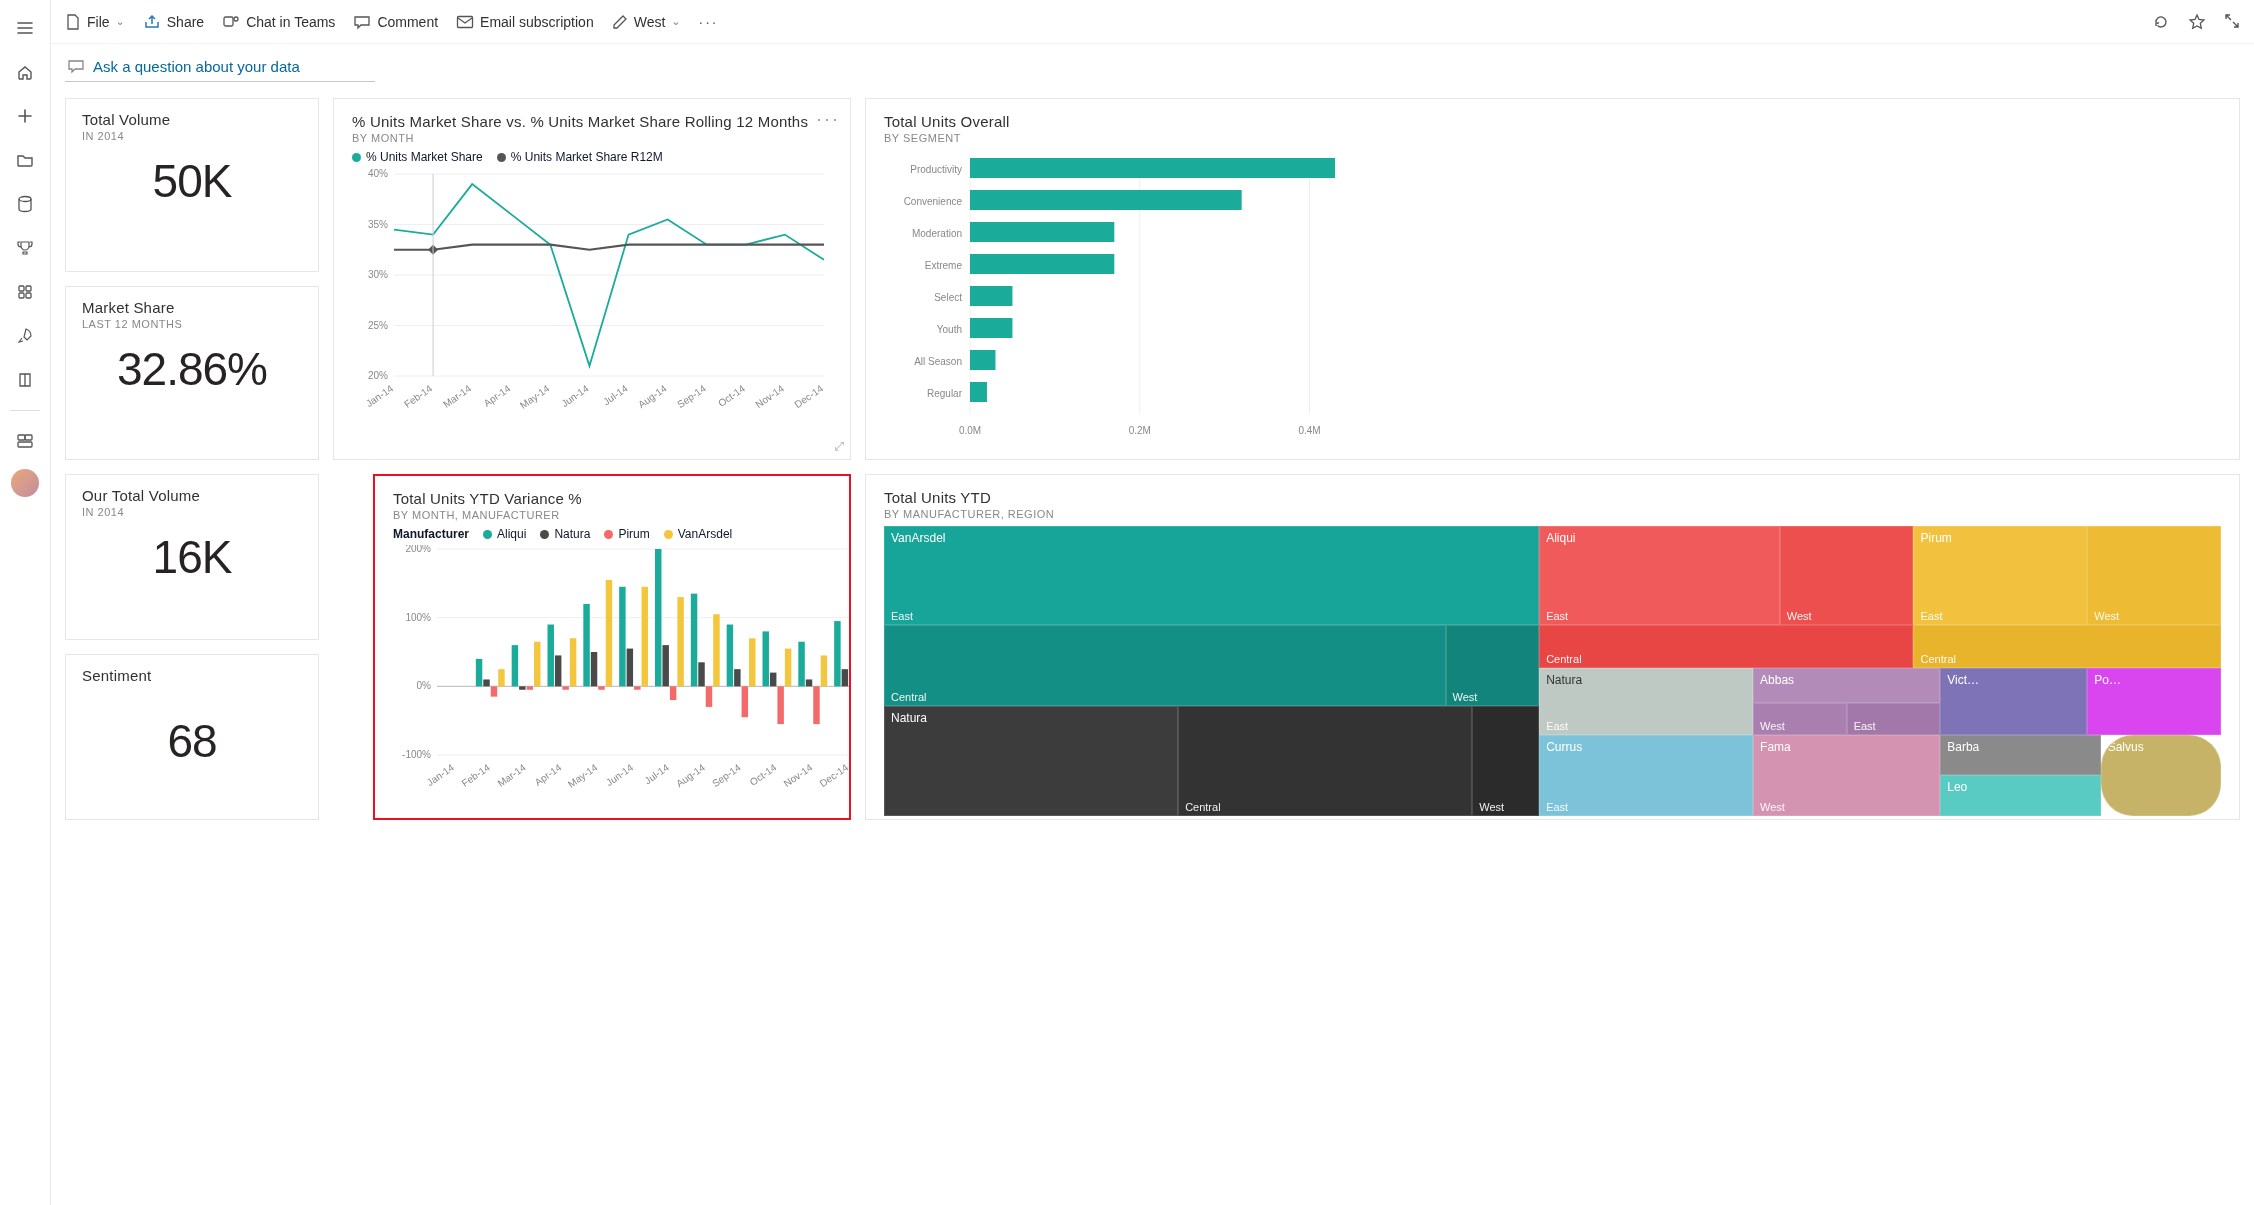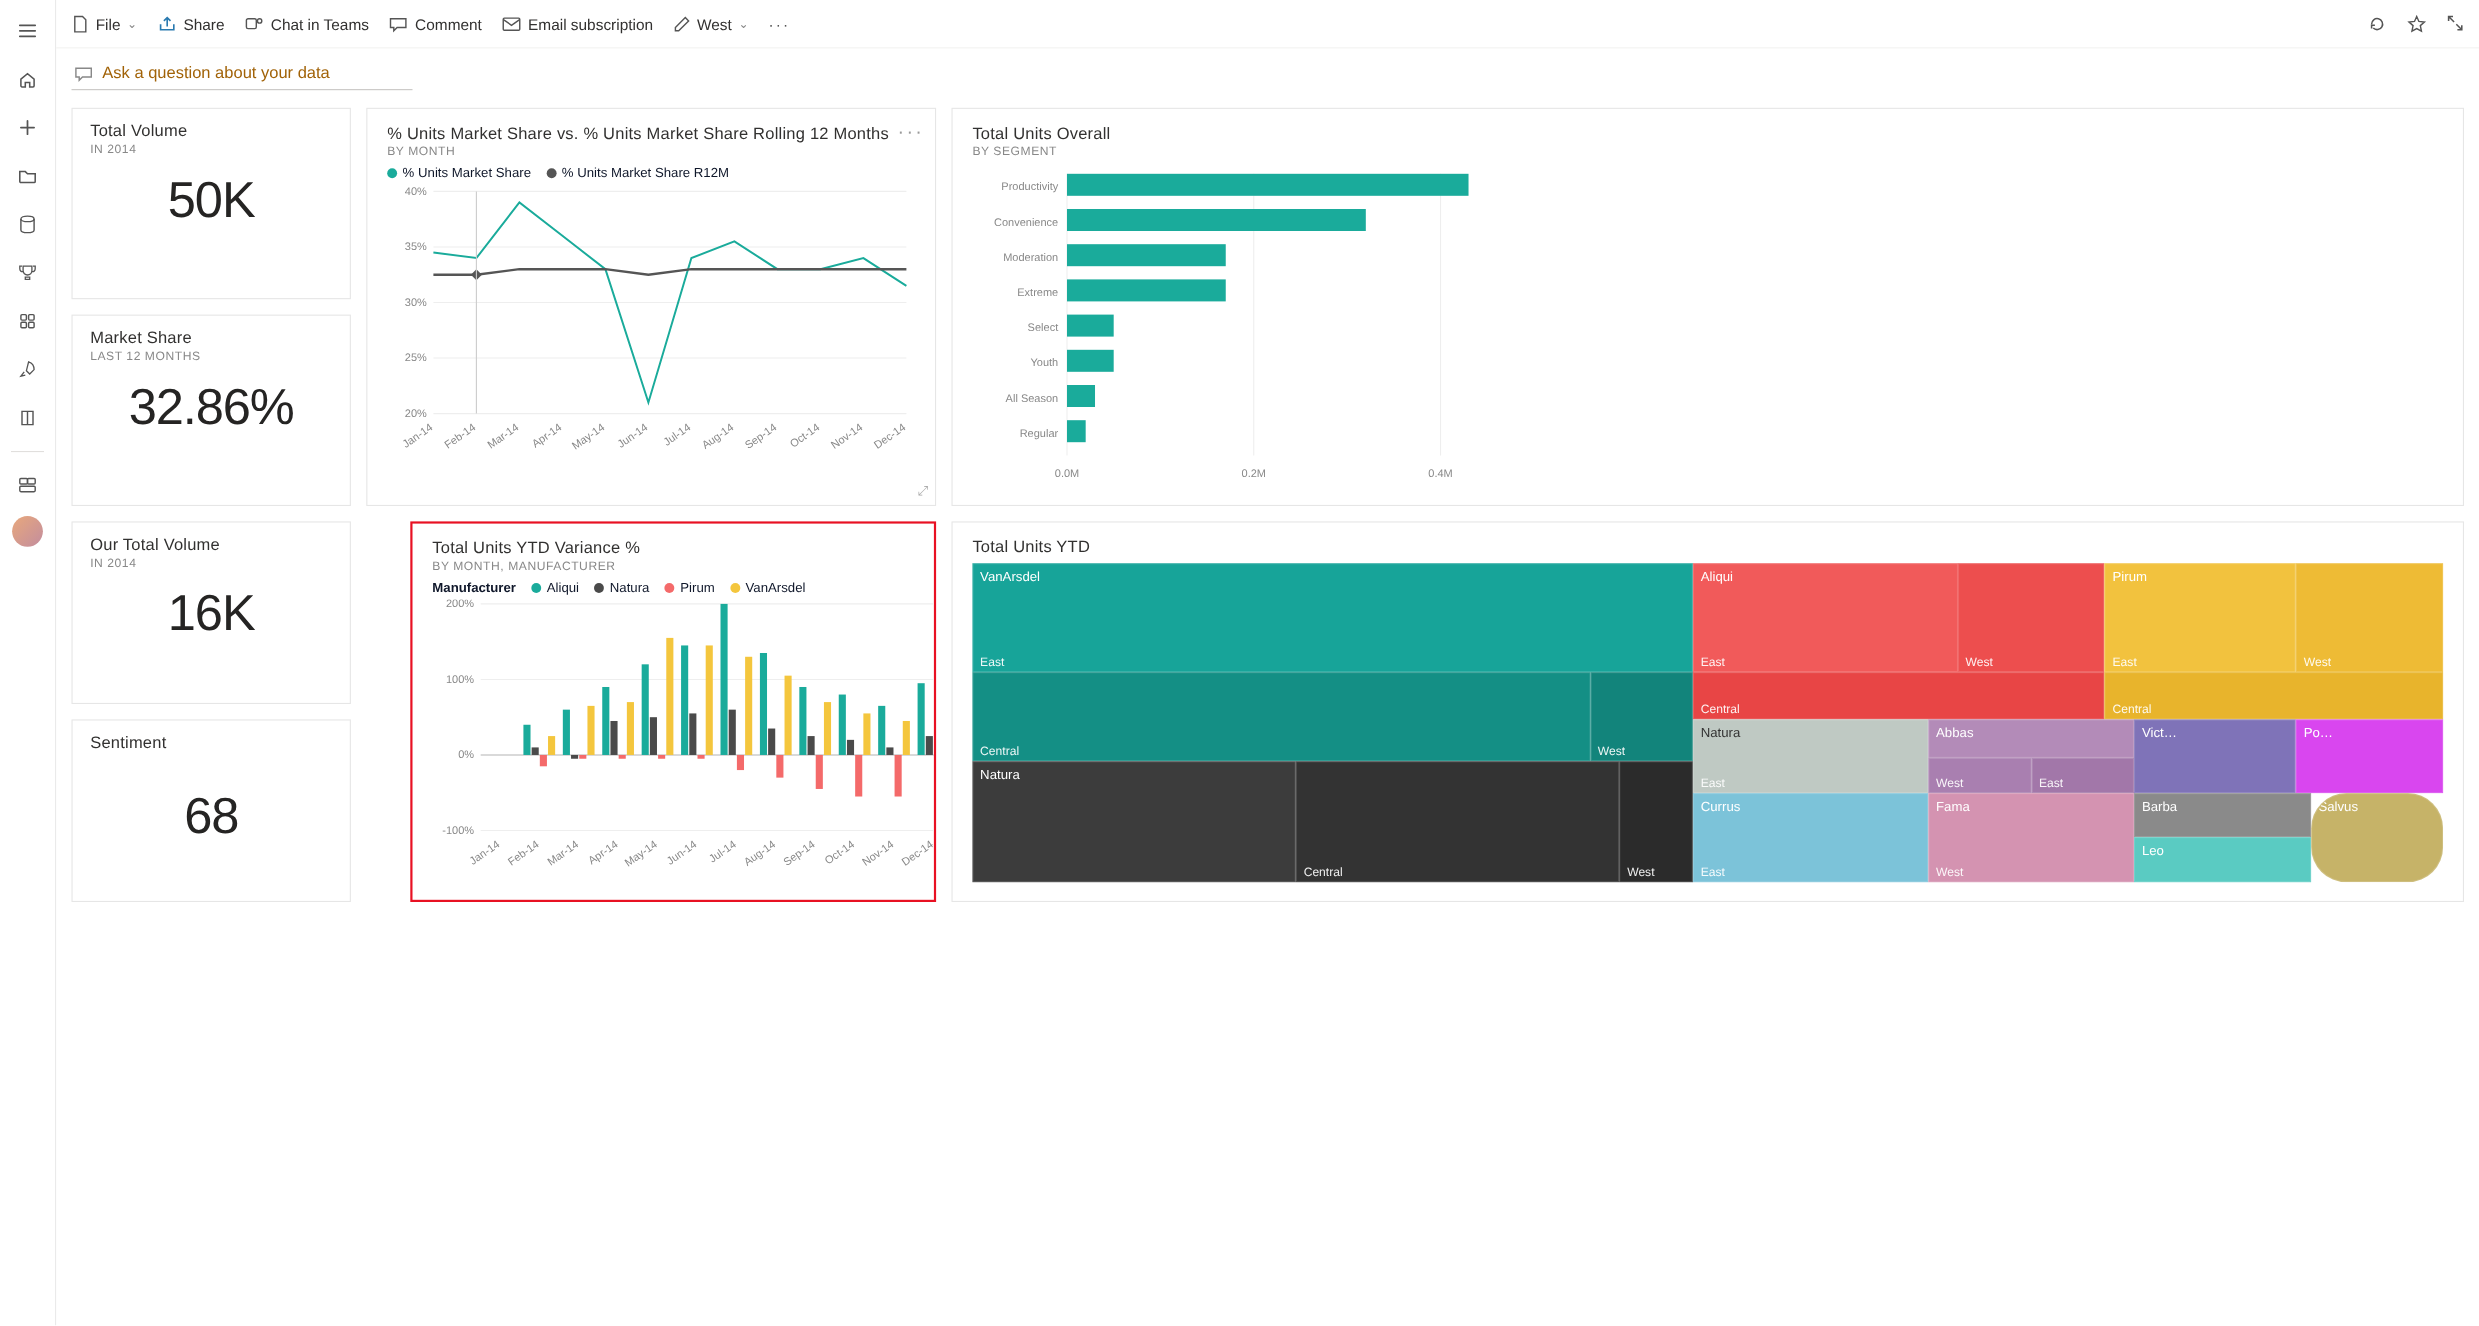--- a/index.html
+++ b/index.html
@@ -7,21 +7,21 @@
   .app { display:flex; height:100vh; width:100%; }
   .leftrail { width:51px; border-right:1px solid #eaeaea; display:flex; flex-direction:column; align-items:center; padding-top:8px; gap:4px;}
   .leftrail .rail-btn { width:40px; height:40px; display:flex; align-items:center; justify-content:center; border-radius:4px; cursor:pointer; color:#605e5c;}
   .leftrail hr{ width:60%; border:none; border-top:1px solid #e1dfdd; margin:6px 0;}
   .avatar{ width:28px;height:28px;border-radius:50%; background:linear-gradient(135deg,#e8a87c,#c38d9e); margin-top:4px;}
   .main { flex:1; display:flex; flex-direction:column; overflow:hidden;}
   .topbar{ height:44px; display:flex; align-items:center; padding:0 14px; gap:18px; border-bottom:1px solid #f3f2f1;}
   .topbar-group{ display:flex; align-items:center; gap:6px; cursor:pointer; color:#323130; font-size:14px;}
   .topbar-right{ margin-left:auto; display:flex; gap:18px;}
   .qa-row{ padding:10px 14px 6px;}
-  .qa-box{ display:inline-flex; align-items:flex-end; gap:8px; border-bottom:1px solid #c8c6c4; padding:4px 2px 6px; min-width:310px; color:#a16207; font-size:15px;}
+  .qa-box{ display:inline-flex; align-items:flex-start; gap:8px; border-bottom:1px solid #c8c6c4; padding:4px 2px 6px; min-width:310px; color:#0369a1; font-size:15px;}
   .dash{ flex:1; padding:10px 14px 0; overflow:auto;}
   .grid{ display:grid; grid-template-columns: 254px 518px 1fr; grid-template-rows: 362px 346px; gap:14px;}
   .card{ background:#fff; border:1px solid #e6e6e6; padding:14px 18px 10px; position:relative; overflow:hidden;}
   .card-title{ font-size:15px; color:#323130; margin-bottom:2px; letter-spacing:.2px;}
   .card-sub{ font-size:11px; color:#888; letter-spacing:.5px;}
   .kpi-wrap{ display:flex; flex-direction:column; gap:14px; }
   .kpi{ background:#fff; border:1px solid #e6e6e6; padding:12px 16px;}
   .kpi .big{ font-size:46px; font-weight:300; text-align:center; padding:12px 0 4px; letter-spacing:-1px;}
   .legend{ font-size:12px; color:#0f172a; padding:6px 0 4px; display:flex; gap:14px; align-items:center; flex-wrap:wrap;}
   .legend .dot{ width:9px;height:9px;border-radius:50%; display:inline-block; margin-right:5px; vertical-align:middle;}
@@ -360,20 +360,21 @@
               <text class="tick" transform="translate(456.08333333333337,224) rotate(-35)" text-anchor="end">Dec-14</text>
               <rect x="441.1666666666667" y="76.1" width="6.458333333333334" height="65.23333333333335" fill="#1aab9b"></rect>
               <rect x="448.625" y="124.16666666666666" width="6.458333333333334" height="17.166666666666686" fill="#4a4a4a"></rect>
               <rect x="456.08333333333337" y="141.33333333333334" width="6.458333333333334" height="54.93333333333334" fill="#f46a6a"></rect>
               <rect x="463.5416666666667" y="103.56666666666666" width="6.458333333333334" height="37.76666666666668" fill="#f4c63d"></rect>
             </svg>
         </div>
 
         <div class="card" style="padding:14px 18px 6px">
           <div class="card-title">Total Units YTD</div>
+          <div class="card-sub">BY MANUFACTURER, REGION</div>
           <div id="treemap" style="position:relative; width:100%; height:290px; margin-top:6px;">
               <div class="tm-cell" style="left:0%;top:0%;width:49%;height:34%;background:#17a499;"><span>VanArsdel</span><span class="tm-reg">East</span></div>
               <div class="tm-cell" style="left:0%;top:34%;width:42%;height:28%;background:#148f85;">
                 <span class="tm-reg">Central</span>
               </div>
               <div class="tm-cell" style="left:42%;top:34%;width:7%;height:28%;background:#12847b;">
                 <span class="tm-reg">West</span>
               </div>
               <div class="tm-cell" style="left:0%;top:62%;width:22%;height:38%;background:#3c3c3c;"><span>Natura</span></div>
               <div class="tm-cell" style="left:22%;top:62%;width:22%;height:38%;background:#333;">

